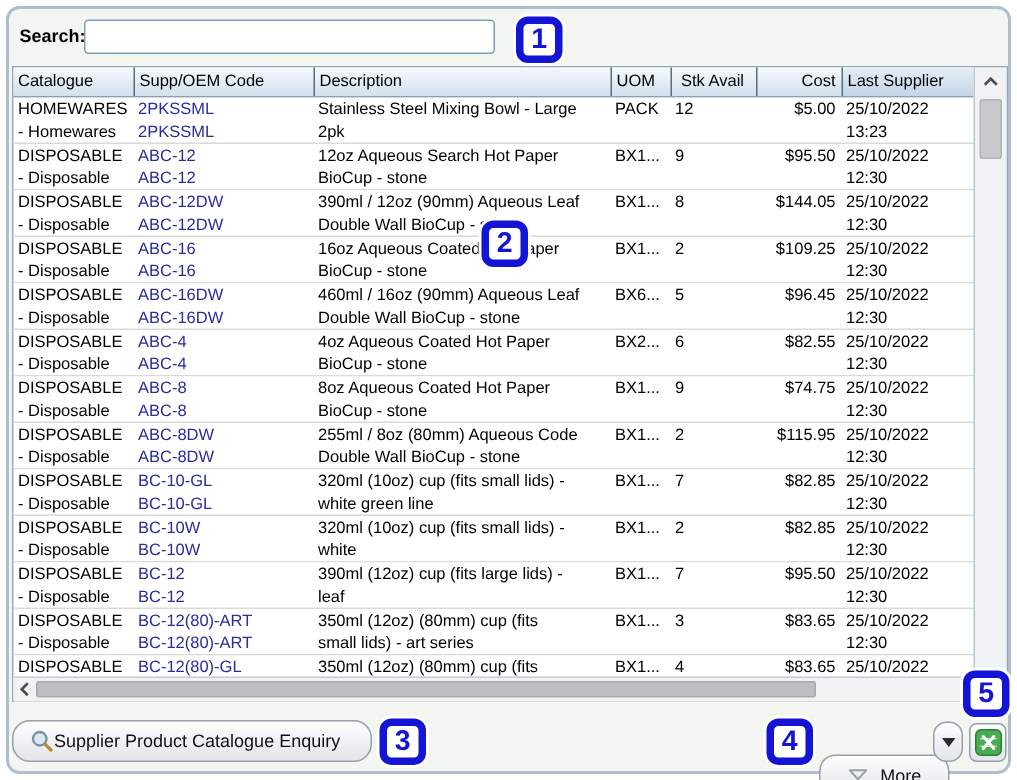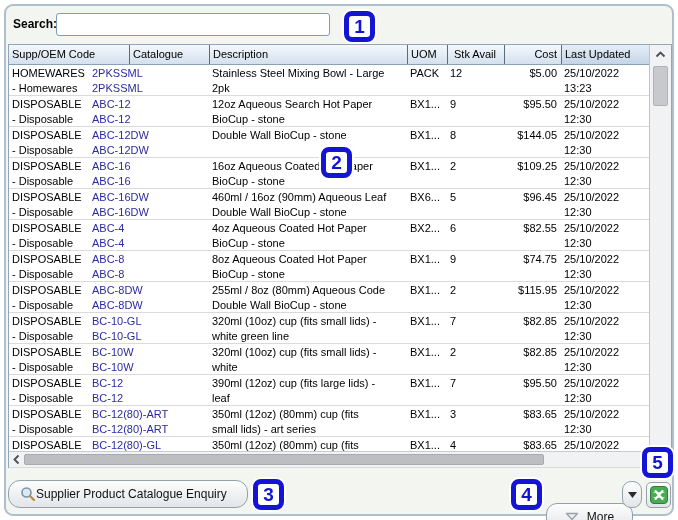--- a/index.html
+++ b/index.html
@@ -72,27 +72,27 @@
 <body>
 
 <div class="screen">
   <div class="panel"></div>
 
   <span class="search-label">Search:</span>
   <input class="search-input" type="text" value="" style="">
 
   <div class="table">
     <div class="thead">
+      <div class="hcell c1">Catalogue</div>
       <div class="hcell c2">Supp/OEM Code</div>
-      <div class="hcell c1">Catalogue</div>
       <div class="hcell c3">Description</div>
       <div class="hcell c4">UOM</div>
       <div class="hcell c5 h5">Stk Avail</div>
       <div class="hcell c6 h6">Cost</div>
-      <div class="hcell c7 sorted">Last Updated</div>
+      <div class="hcell c7 sorted">Last Supplier</div>
     </div>
 
     <div class="tbody">
         <div class="trow">
           <div class="cell c1">
             <div class="ln">HOMEWARES</div>
             <div class="ln">- Homewares</div>
           </div>
           <div class="cell c2">
             <div class="ln link">2PKSSML</div>
@@ -146,20 +146,21 @@
         <div class="trow">
           <div class="cell c1">
             <div class="ln">DISPOSABLE</div>
             <div class="ln">- Disposable</div>
           </div>
           <div class="cell c2">
             <div class="ln link">ABC-12DW</div>
             <div class="ln link">ABC-12DW</div>
           </div>
           <div class="cell c3">
+            <div class="ln">390ml / 12oz (90mm) Aqueous Leaf</div>
             <div class="ln">Double Wall BioCup - stone</div>
           </div>
           <div class="cell c4">
             <div class="ln">BX1...</div>
           </div>
           <div class="cell c5">
             <div class="ln">8</div>
           </div>
           <div class="cell c6">
             <div class="ln">$144.05</div>

